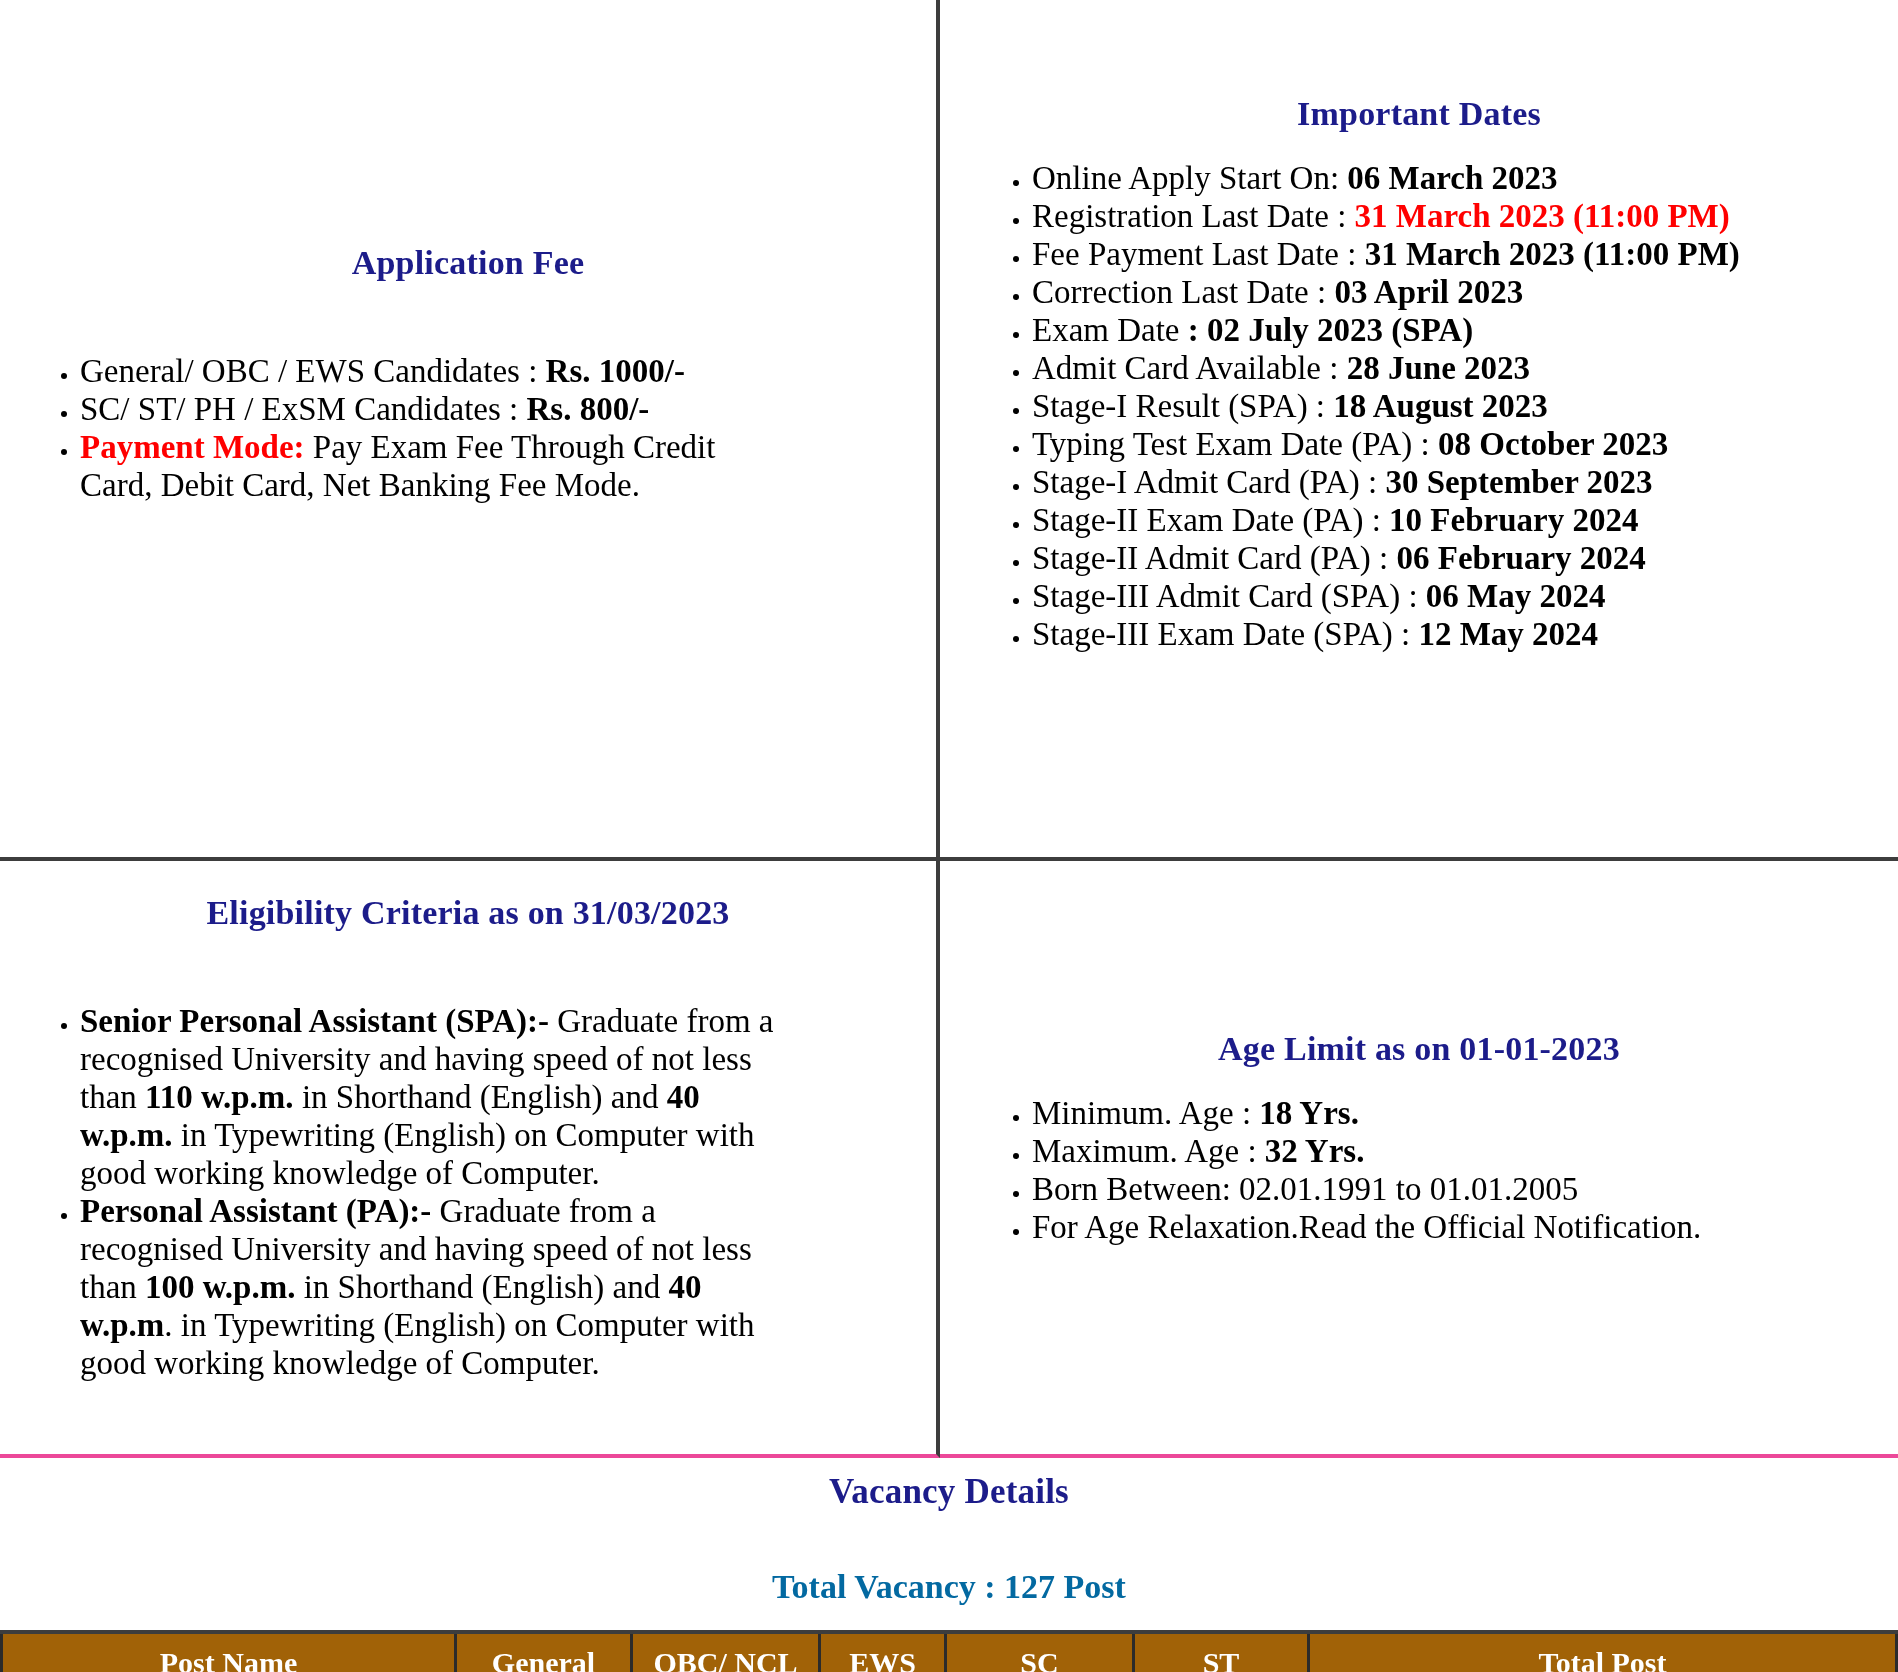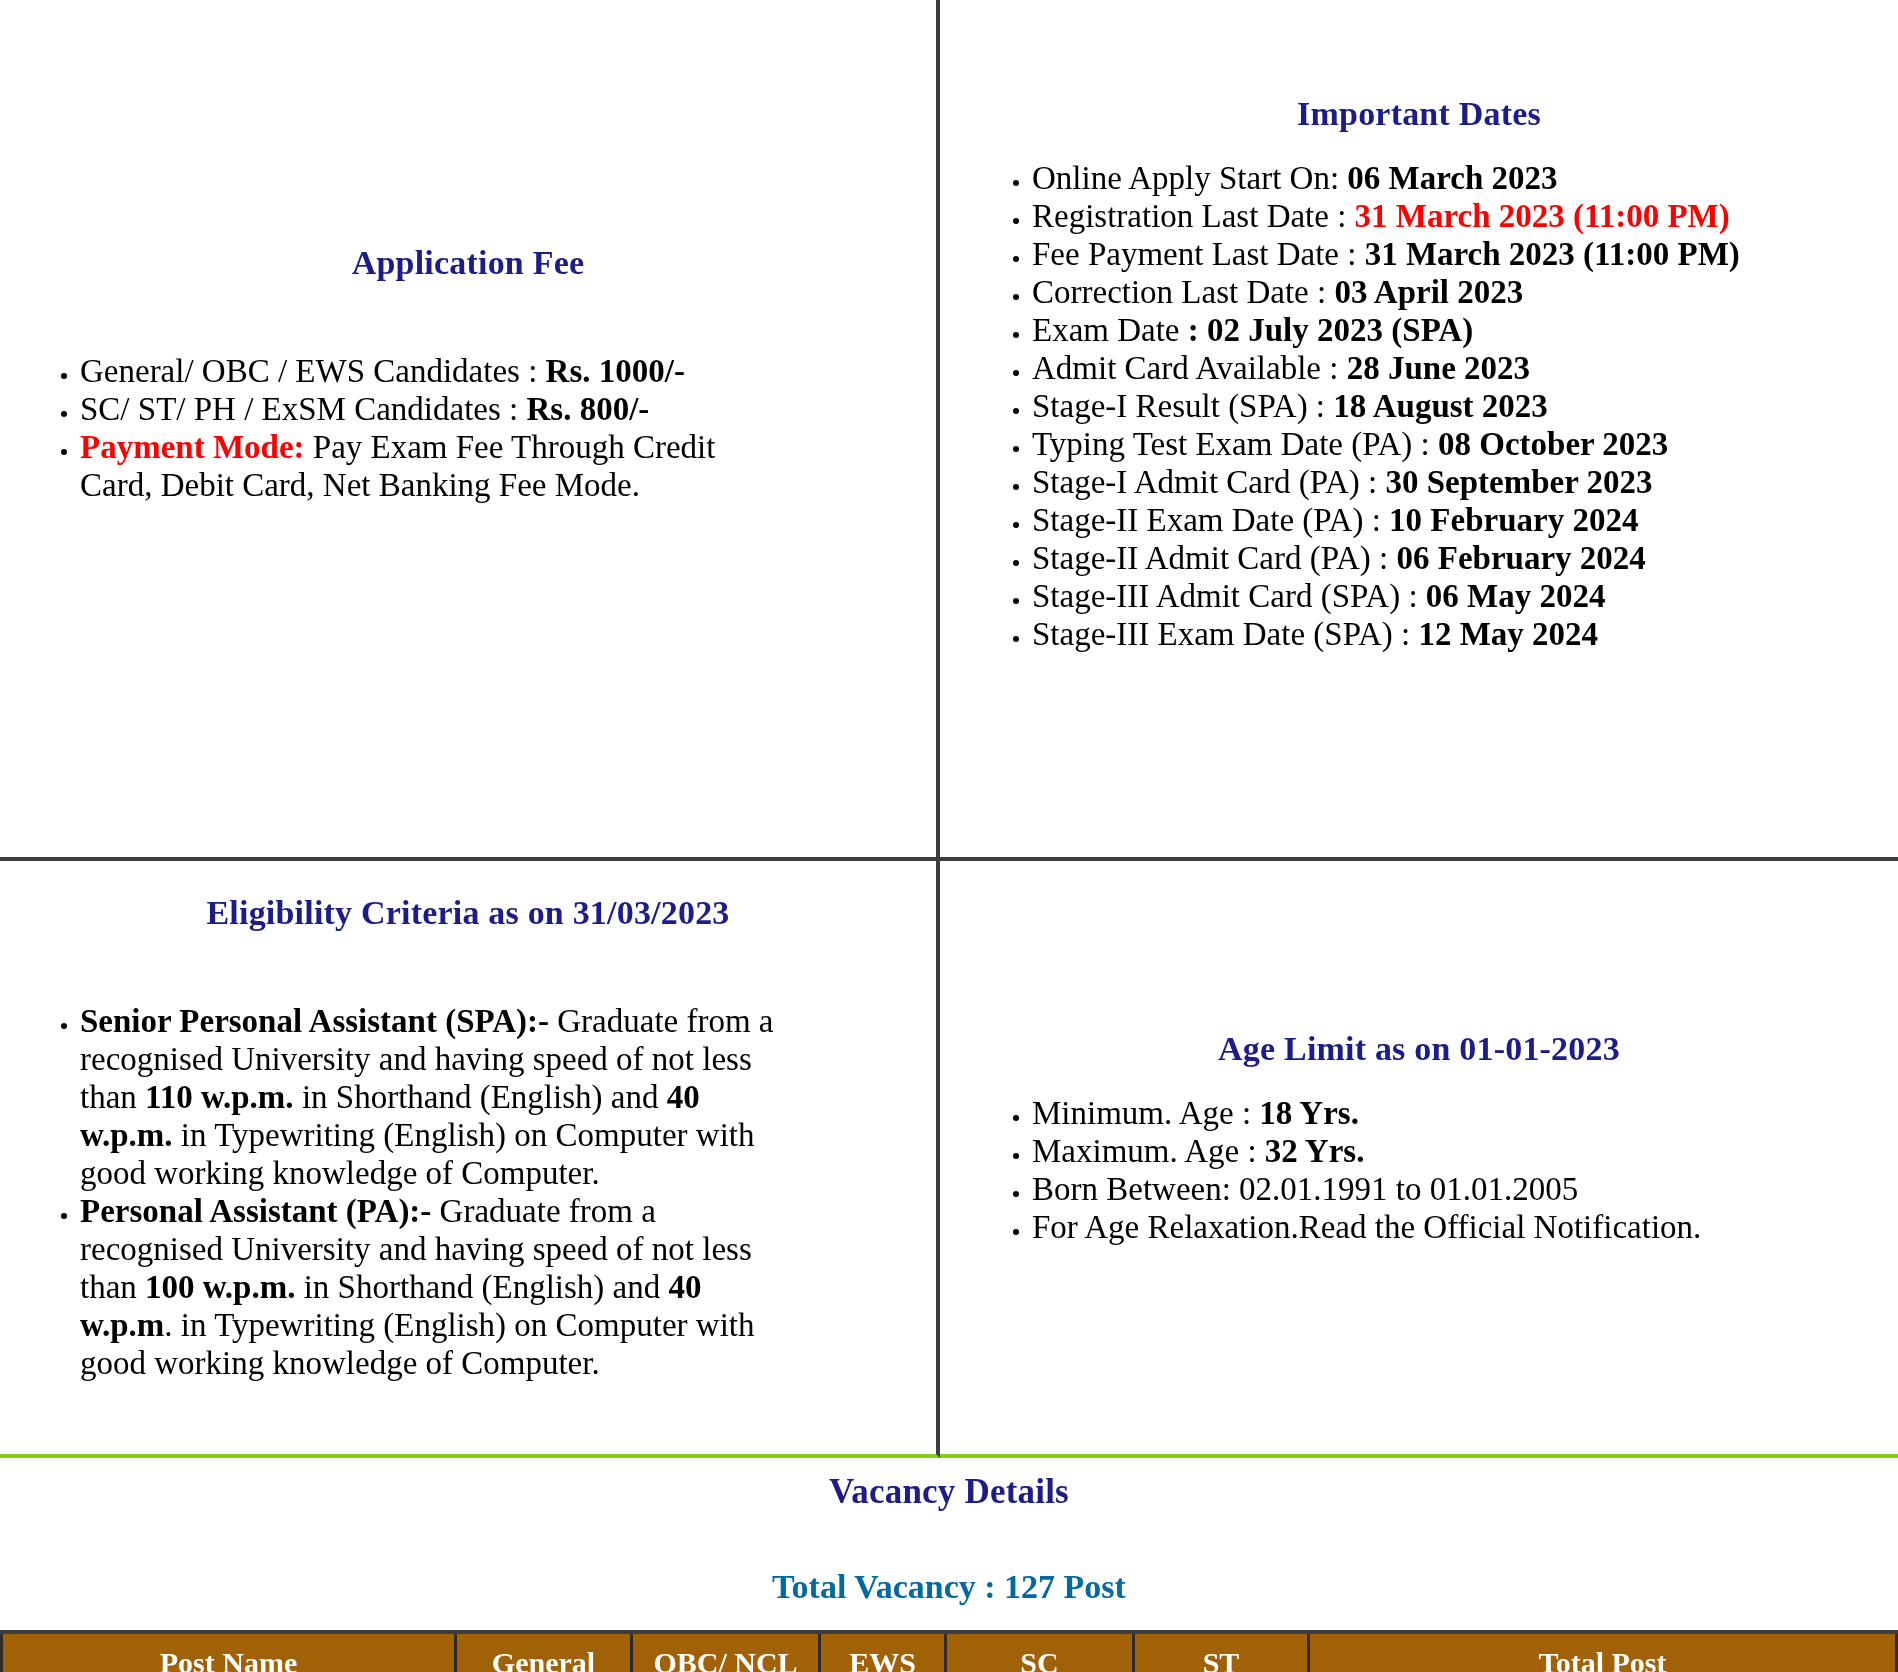--- a/index.html
+++ b/index.html
@@ -9,21 +9,21 @@
     background: #ffffff; color: #000000;
     font-family: "Liberation Serif", "DejaVu Serif", serif;
     font-size: 33px;
   }
   .grid { display: grid; grid-template-columns: 940px 958px; }
   .cell {
     display: flex; flex-direction: column; justify-content: center;
   }
   .c-left { border-right: 4px solid #3d3d3d; gap: 44px; }
   .r1 { height: 861px; border-bottom: 4px solid #3d3d3d; padding-bottom: 110px; }
-  .r2 { height: 597px; border-bottom: 4px solid #84cc16; padding-bottom: 40px; }
+  .r2 { height: 597px; border-bottom: 4px solid #ec4899; padding-bottom: 40px; }
   h3.heading {
     margin: 0; text-align: center;
     color: #1c1c8a; font-size: 34px; font-weight: bold;
     letter-spacing: 0.2px;
   }
   ul.bullets {
     margin: 26px 0 0 0; padding: 0 0 0 80px;
     list-style: disc outside;
   }
   .c-left ul.bullets { padding-right: 160px; }

